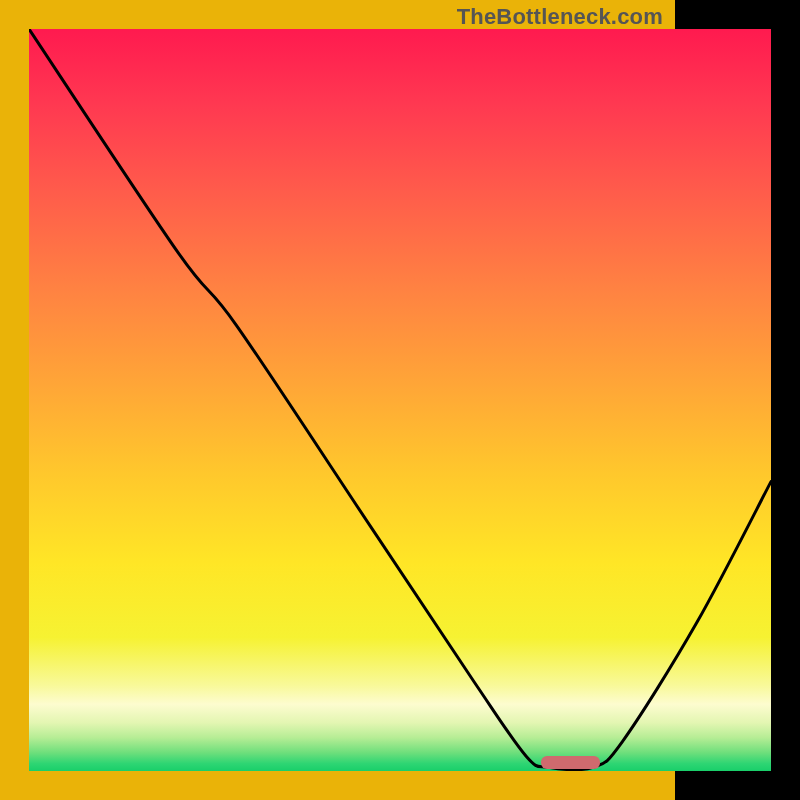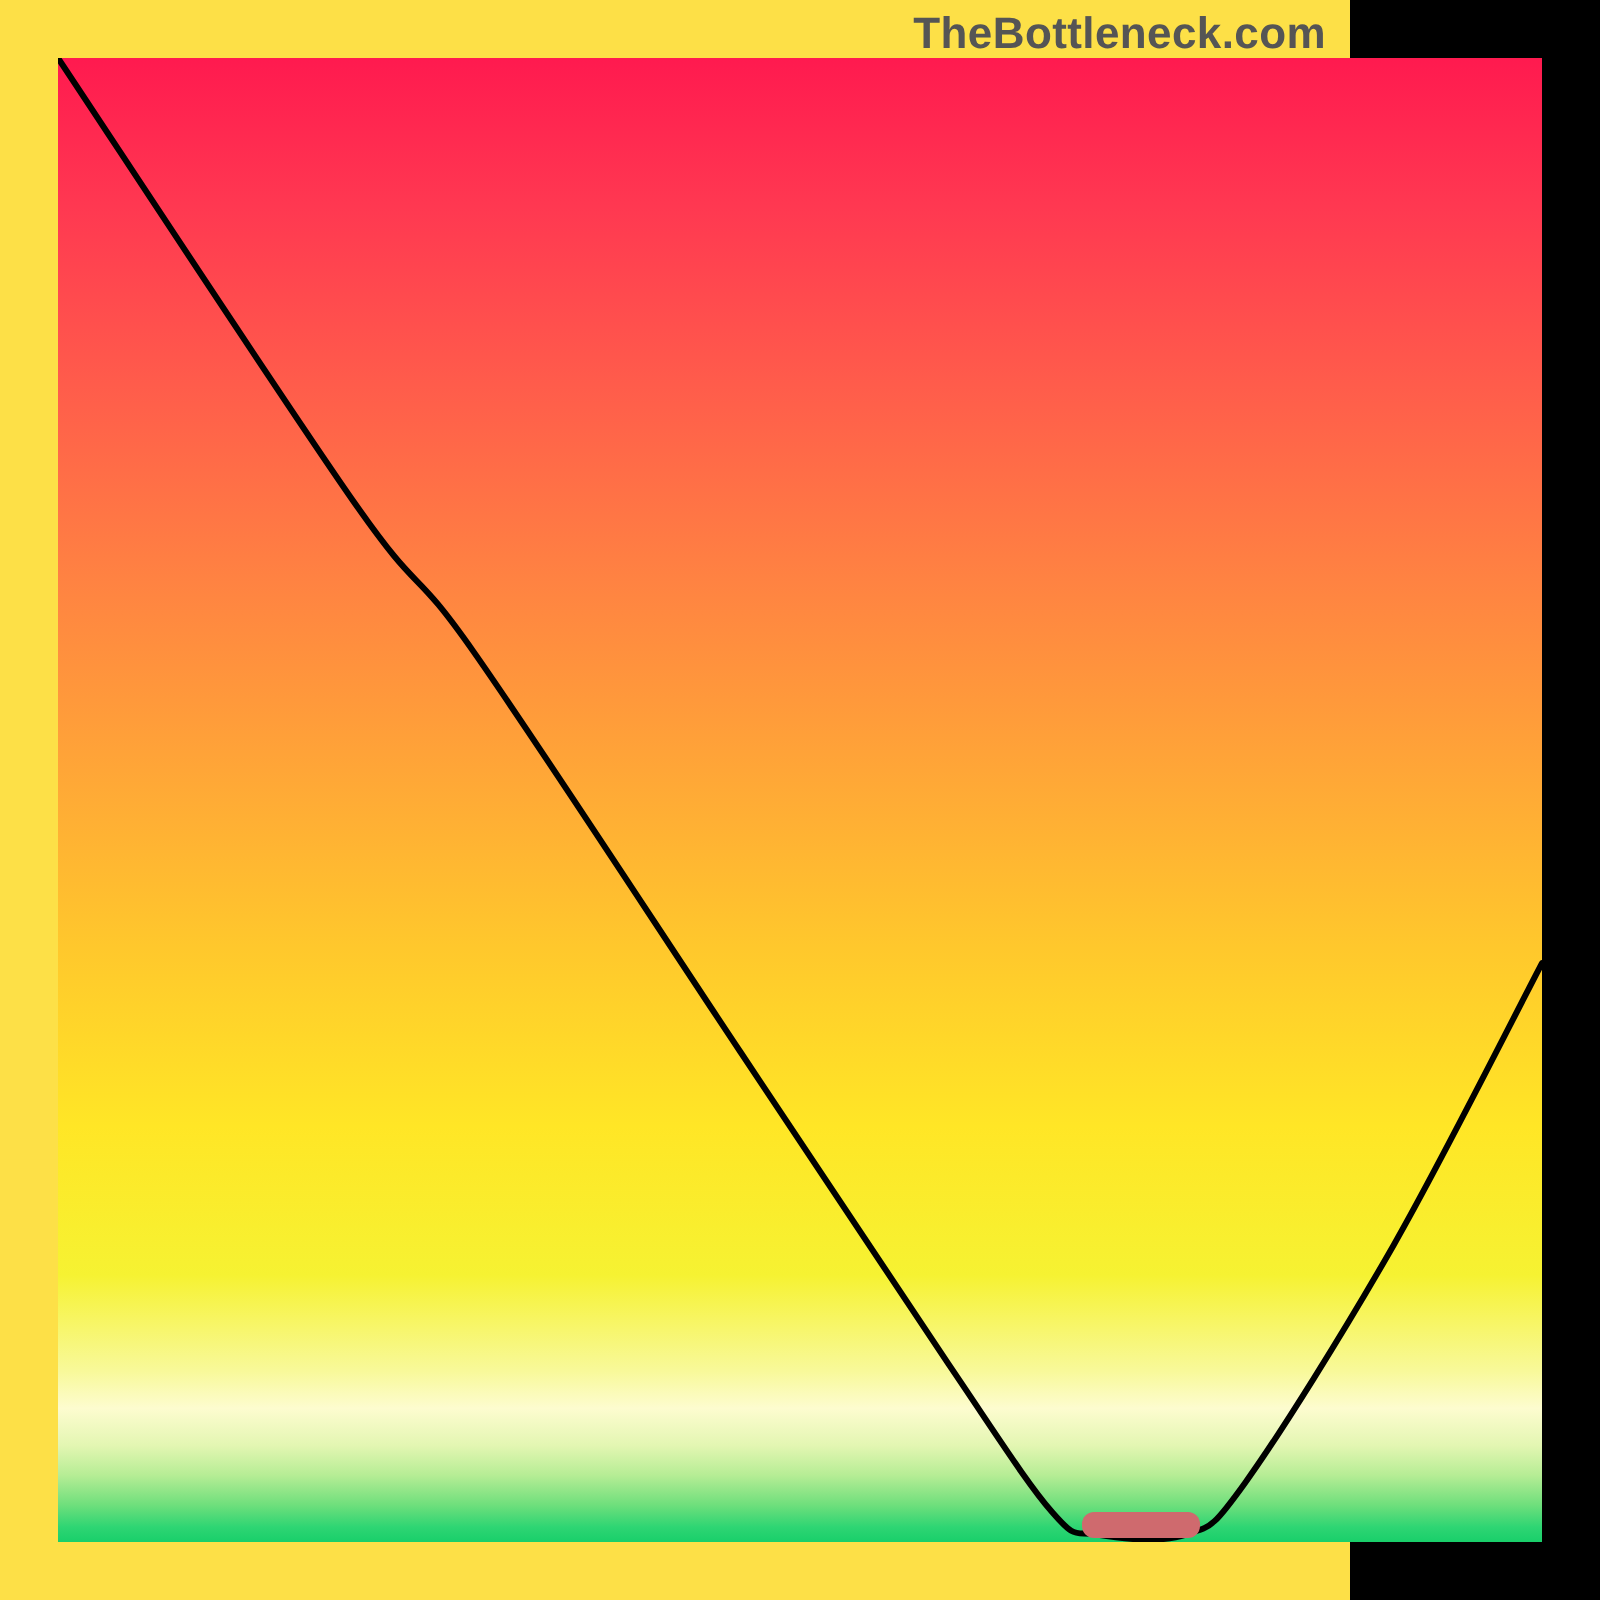--- a/index.html
+++ b/index.html
@@ -10,21 +10,21 @@
     background: #000;
     overflow: hidden;
     font-family: Arial, Helvetica, sans-serif;
   }
   .frame {
     position: absolute;
     left: 0;
     top: 0;
     width: 675px;
     height: 800px;
-    background: #fde047;
+    background: #eab308;
   }
   .watermark {
     position: absolute;
     top: 4px;
     right: 12px;
     color: #555;
     font-size: 22px;
     font-weight: bold;
     letter-spacing: 0.2px;
     user-select: none;

